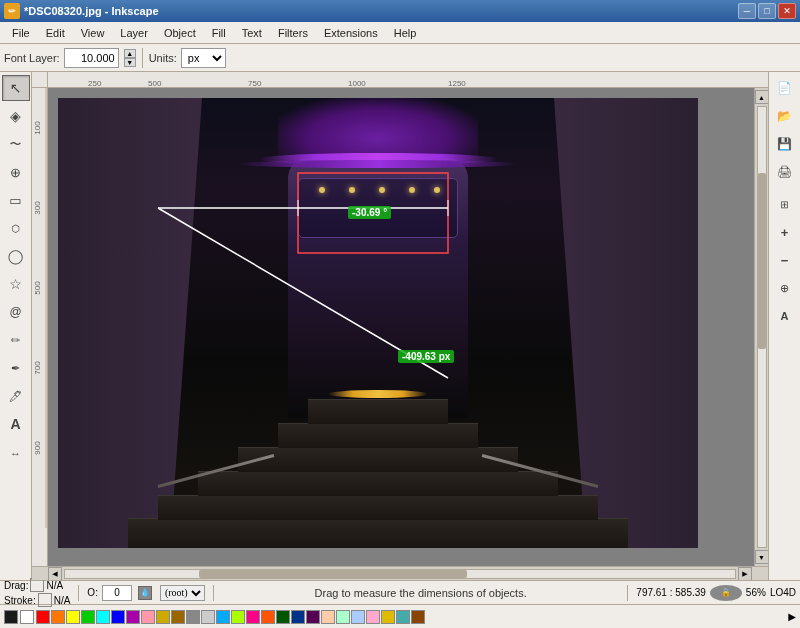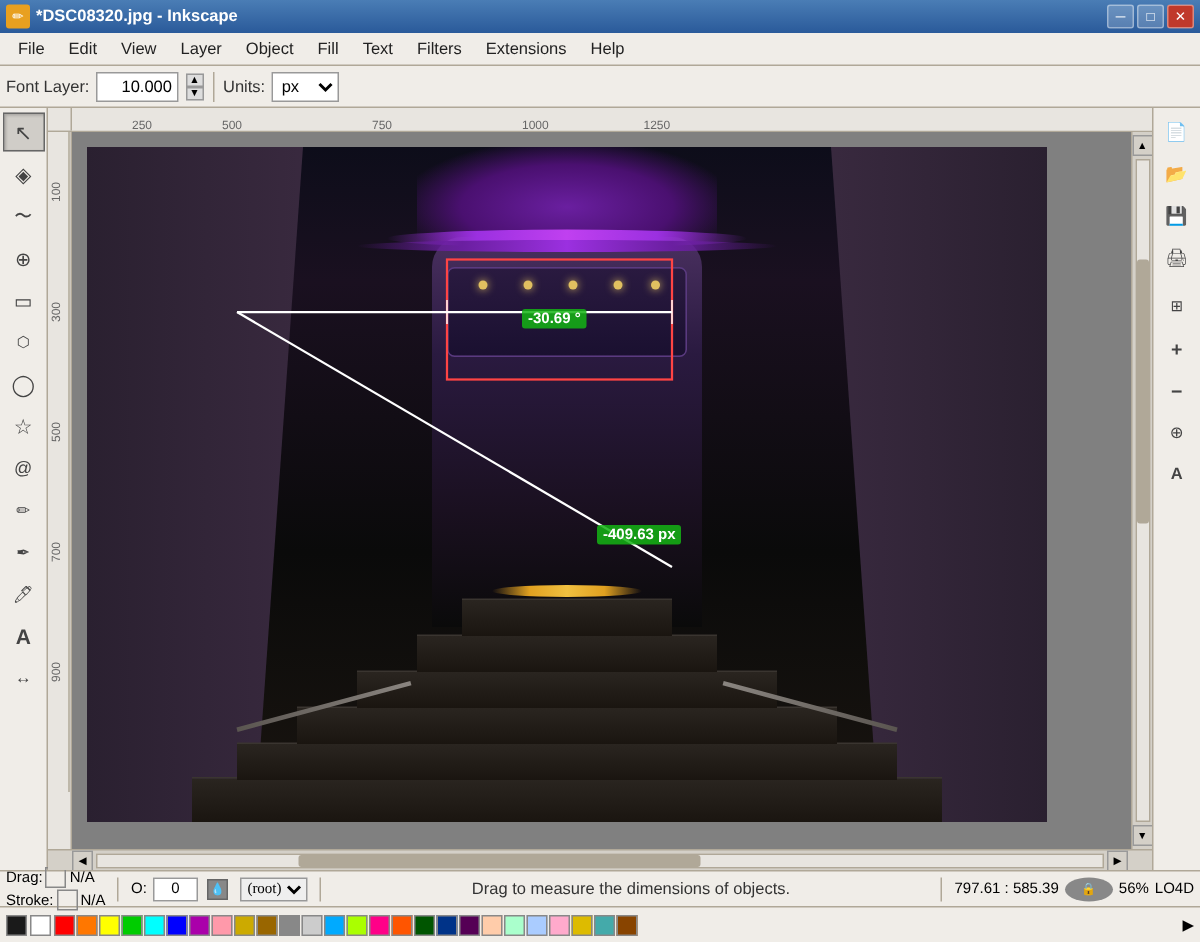--- a/index.html
+++ b/index.html
@@ -306,21 +306,21 @@
 
   <div class="canvas-area">
 
     <div class="ruler-top">
       <div class="ruler-corner"></div>
       <div class="ruler-top-content">
         <span class="ruler-mark" style="left:40px;">250</span>
         <span class="ruler-mark" style="left:100px;">500</span>
         <span class="ruler-mark" style="left:200px;">750</span>
         <span class="ruler-mark" style="left:300px;">1000</span>
-        <span class="ruler-mark" style="left:381px;">1250</span>
+        <span class="ruler-mark" style="left:400px;">1250</span>
       </div>
     </div>
 
     <div class="canvas-wrapper">
 
       <div class="ruler-left">
         <svg width="16" height="440" style="position:absolute;top:0;left:0;">
           <line x1="14" y1="0" x2="14" y2="440" stroke="#b0a898" stroke-width="1"></line>
           <text x="8" y="40" font-size="8" fill="#666" text-anchor="middle" transform="rotate(-90,8,40)">100</text>
           <text x="8" y="120" font-size="8" fill="#666" text-anchor="middle" transform="rotate(-90,8,120)">300</text>

